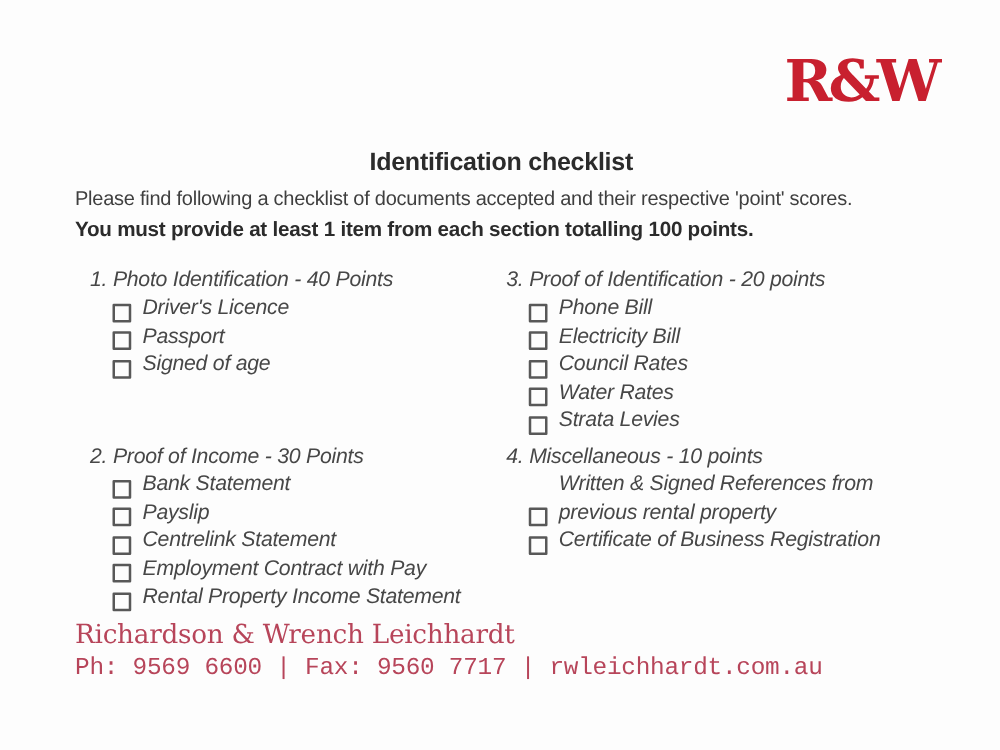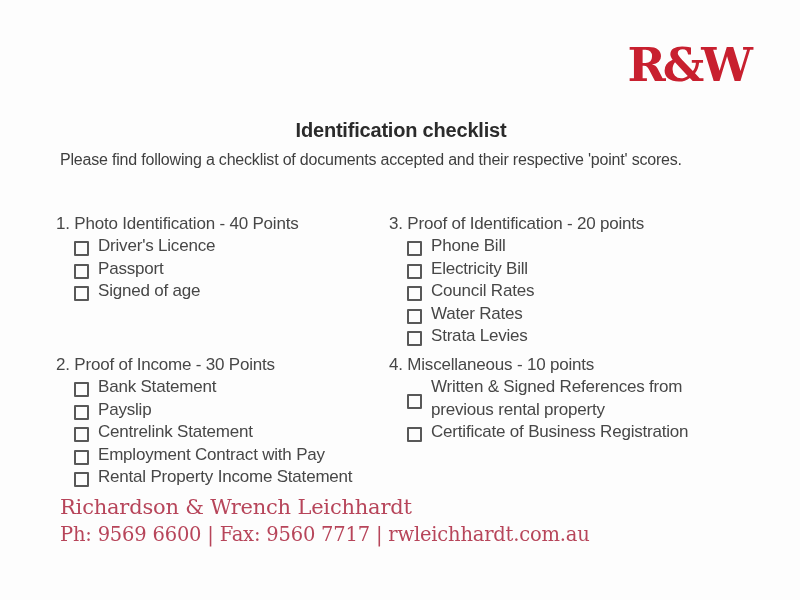--- a/index.html
+++ b/index.html
@@ -23,60 +23,62 @@
   }
   .intro {
     margin-top:9px; font-size:16px; color:#3f3f3f;
     letter-spacing:-0.2px; white-space:nowrap;
   }
   .requirement {
     margin-top:6px; font-size:16.5px; font-weight:bold;
     color:#2b2b2b; letter-spacing:-0.2px; white-space:nowrap;
   }
   .columns {
-    position:absolute; left:56px; top:213px;
+    position:absolute; left:72px; top:213px;
     display:grid;
     grid-template-columns:333px 350px;
     grid-template-rows:141px auto;
+    font-style:italic;
   }
   .sec-1 { grid-row:1; grid-column:1; }
   .sec-2 { grid-row:2; grid-column:1; }
   .sec-3 { grid-row:1; grid-column:2; }
   .sec-4 { grid-row:2; grid-column:2; }
   .sec-heading {
     font-size:17px; line-height:22px; color:#474747;
     letter-spacing:-0.2px;
   }
   .item {
-    display:flex; align-items:center;
+    display:flex; align-items:flex-end;
     padding-left:18px; font-size:17px; line-height:22.5px;
     letter-spacing:-0.2px; color:#474747;
   }
   .box {
     width:11px; height:11px; border:2px solid #585858;
     background:transparent; margin:5px 9px 0 0; flex:none;
     border-radius:1px;
   }
   .footer {
     position:absolute; left:60px; top:494px;
     font-family:"DejaVu Serif", serif; color:#b7455a;
   }
   .footer-company { font-size:21px; line-height:27px; letter-spacing:-0.2px; }
-  .footer-contact { font-size:19.5px; line-height:27px; letter-spacing:-0.2px; }
+  .footer-contact { font-size:19.5px; line-height:27px; letter-spacing:-0.2px;font-family:Liberation Mono, monospace; }
 </style>
 </head>
 <body>
 
 <div class="page">
 
   <div class="logo">R&amp;W</div>
 
   <div class="header">
     <div class="title">Identification checklist</div>
     <div class="intro">Please find following a checklist of documents accepted and their respective 'point' scores.</div>
+    <div class="requirement">You must provide at least 1 item from each section totalling 100 points.</div>
   </div>
 
   <div class="columns">
 
     <section class="sec-1">
       <div class="sec-heading">1. Photo Identification - 40 Points</div>
       <div class="item">
         <span class="box"></span>
         <span>Driver's Licence</span>
       </div>

